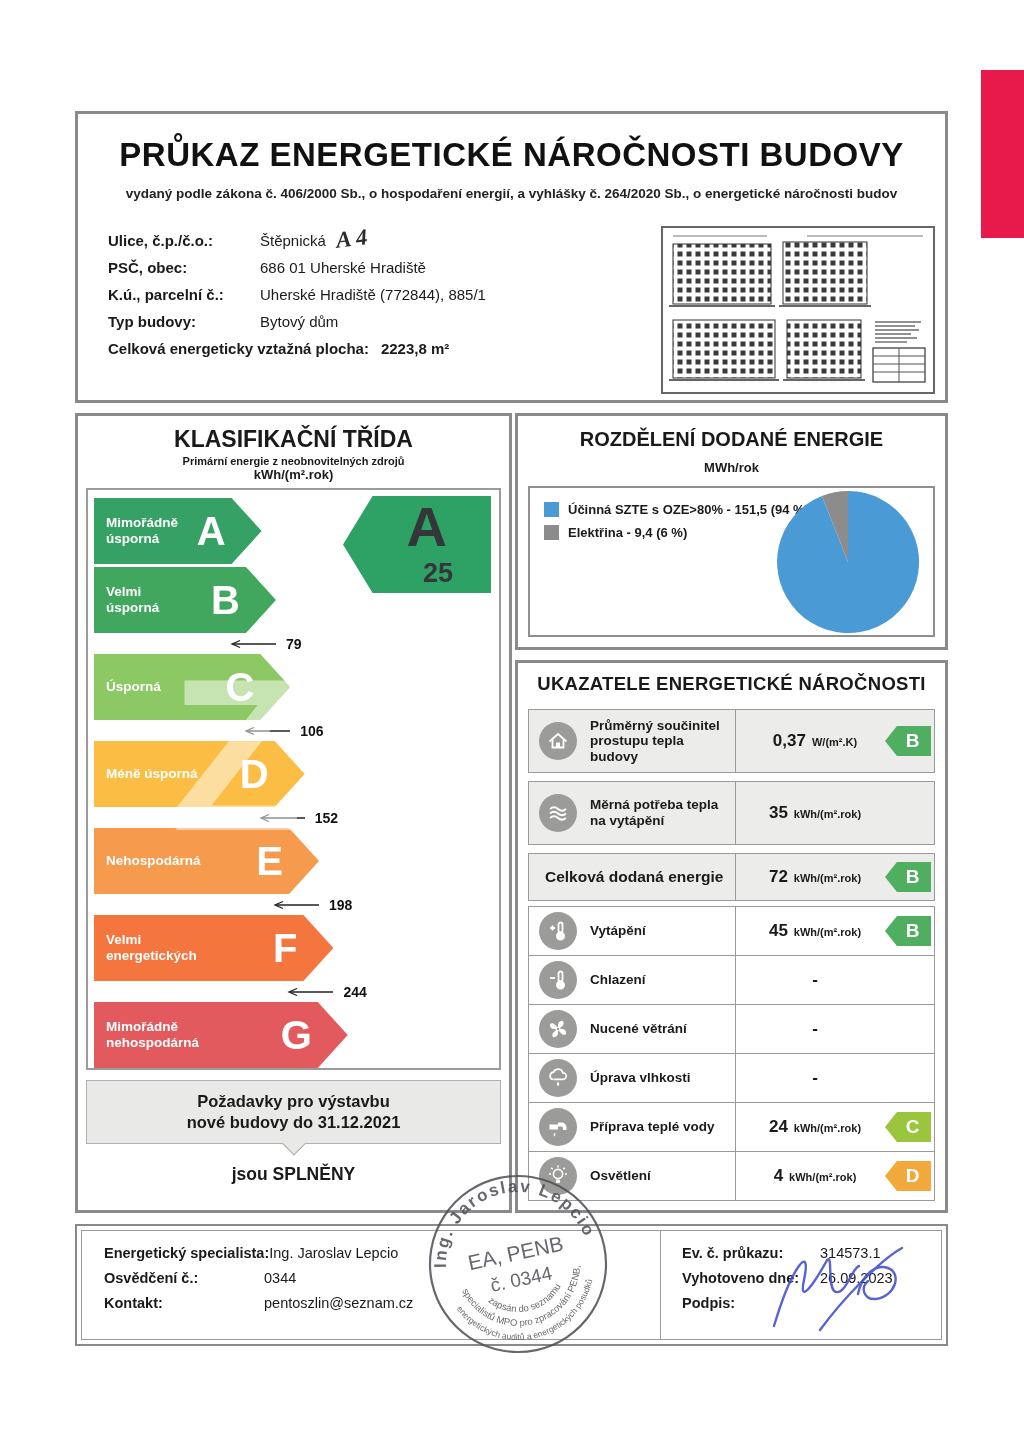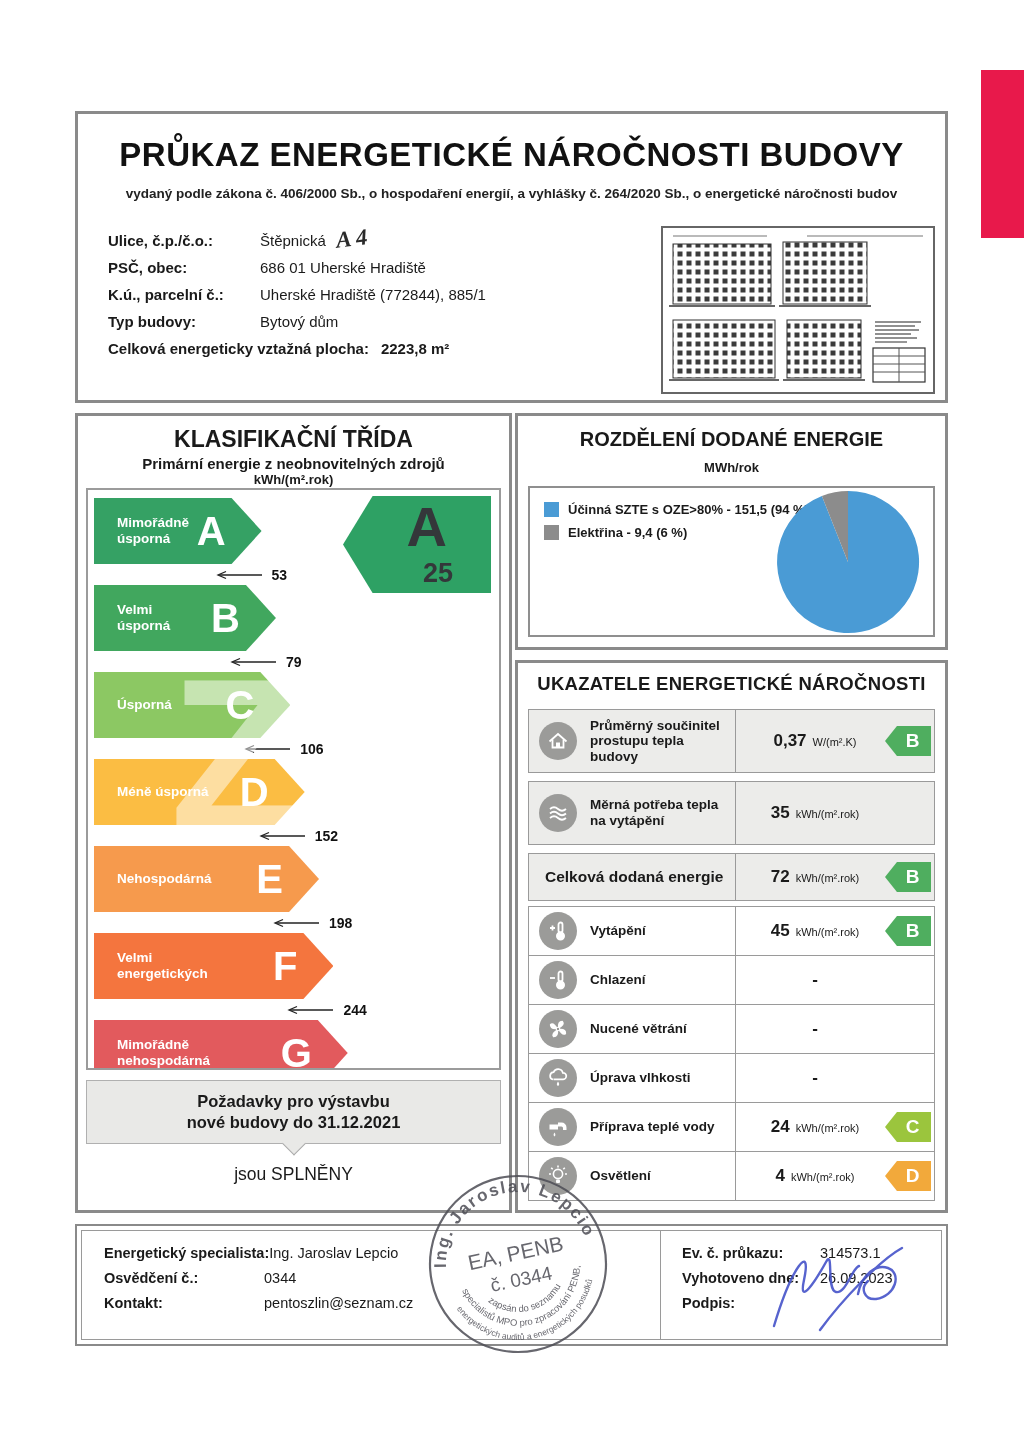--- a/index.html
+++ b/index.html
@@ -23,43 +23,43 @@
   .info-value{font-weight:normal;}
   .info-row:last-child .info-label{min-width:0;margin-right:12px;}
   .info-row:last-child .info-value{font-weight:bold;}
   .handwritten{position:absolute;left:258px;top:112px;font-family:"Liberation Serif",serif;
                font-style:italic;font-weight:bold;font-size:23px;color:#2b2b2b;transform:rotate(-7deg);}
   .drawing-frame{position:absolute;right:10px;top:112px;width:274px;height:168px;border:2px solid #666;background:#fff;padding:4px;}
 
   
   #class-box{left:75px;top:413px;width:437px;height:800px;}
   .panel-title{margin-top:10px;text-align:center;font-size:23px;font-weight:bold;}
-  .panel-subtitle{margin-top:2px;text-align:center;font-size:15px;font-weight:bold;}
+  .panel-subtitle{margin-top:2px;text-align:center;font-size:11px;font-weight:bold;}
   .panel-unit{text-align:center;font-size:13px;font-weight:bold;}
   .scale-area{position:absolute;left:8px;top:72px;width:415px;height:582px;border:2px solid #9b9b9b;padding:8px 6px;overflow:hidden;}
   .bar-row{position:relative;height:66px;margin-bottom:3px;}
   .bar{position:absolute;left:0;top:0;height:100%;display:flex;align-items:center;
        clip-path:polygon(0 0, calc(100% - 30px) 0, 100% 50%, calc(100% - 30px) 100%, 0 100%);}
-  .bar-label{padding-left:23px;color:#fff;font-weight:bold;font-size:13.5px;line-height:1.2;max-width:56%;}
+  .bar-label{padding-left:12px;color:#fff;font-weight:bold;font-size:13.5px;line-height:1.2;max-width:56%;}
   .bar-letter{position:absolute;right:36px;top:50%;transform:translateY(-50%);font-size:40px;font-weight:bold;color:#fff;}
   .threshold-row{position:relative;height:16px;margin-bottom:2px;}
   .threshold{position:absolute;top:0;display:flex;align-items:center;gap:8px;font-size:14px;font-weight:bold;color:#111;}
   .indicator-arrow{position:absolute;right:8px;top:6px;width:148px;height:97px;
        clip-path:polygon(0 50%, 20% 0, 100% 0, 100% 100%, 20% 100%);}
   .indicator-letter{position:absolute;right:44px;top:-2px;font-size:56px;font-weight:bold;color:#34373a;}
   .indicator-value{position:absolute;right:38px;bottom:4px;font-size:27px;font-weight:bold;color:#34373a;}
   .watermark{position:absolute;left:82px;top:156px;font-size:218px;font-weight:bold;
        color:rgba(255,255,255,.5);pointer-events:none;line-height:1;}
   .req-box{position:absolute;left:8px;top:664px;width:415px;height:64px;background:#e9e9e7;
        border:1px solid #b0b0b0;display:flex;flex-direction:column;justify-content:center;}
   .req-line{text-align:center;font-size:16.5px;font-weight:bold;line-height:1.25;}
   .req-pointer{position:absolute;left:50%;bottom:-9px;width:17px;height:17px;background:#fff;
        border-right:1px solid #aaa;border-bottom:1px solid #aaa;transform:translateX(-50%) rotate(45deg);
        background:#e9e9e7;}
-  .req-result{position:absolute;left:0;right:0;top:748px;text-align:center;font-size:17.5px;font-weight:normal;}
+  .req-result{position:absolute;left:0;right:0;top:748px;text-align:center;font-size:17.5px;font-weight:bold;}
 
   
   #pie-box{left:515px;top:413px;width:433px;height:237px;}
   .pie-title{margin-top:12px;text-align:center;font-size:20px;font-weight:bold;}
   .pie-subtitle{margin-top:9px;text-align:center;font-size:13px;font-weight:bold;}
   .pie-area{position:absolute;left:10px;right:10px;top:70px;bottom:10px;border:2px solid #8f8f8f;}
   .legend{position:absolute;left:14px;top:14px;}
   .legend-item{display:flex;align-items:center;gap:9px;margin-bottom:8px;}
   .legend-swatch{width:15px;height:15px;flex:0 0 15px;}
   .legend-text{font-size:13px;font-weight:bold;white-space:nowrap;}
@@ -74,21 +74,21 @@
   .ind-row.tall{height:64px;margin-bottom:8px;}
   .ind-row.mid{height:48px;margin-bottom:6px;}
   .ind-row + .ind-row:not(.tall):not(.mid){margin-top:-1px;}
   .ind-left{flex:1;display:flex;align-items:center;gap:13px;padding-left:10px;height:100%;border-right:1px solid #9a9a9a;}
   .ind-icon{width:38px;height:38px;border-radius:50%;background:#9b9b99;display:flex;align-items:center;justify-content:center;flex:0 0 38px;}
   .ind-label{font-size:13.5px;font-weight:bold;line-height:1.15;padding-right:4px;}
   .ind-row.emphasis .ind-label{font-size:15.5px;padding-left:6px;}
   .ind-value-cell{width:198px;height:100%;position:relative;display:flex;align-items:center;justify-content:center;}
   .vwrap{display:flex;align-items:baseline;gap:6px;transform:translateX(-20px);}
   .ind-value{font-size:17px;font-weight:bold;}
-  .ind-unit{font-size:11px;font-weight:normal;}
+  .ind-unit{font-size:11px;font-weight:bold;}
   .badge{position:absolute;right:3px;top:50%;transform:translateY(-50%);width:46px;height:30px;
          clip-path:polygon(0 50%, 26% 0, 100% 0, 100% 100%, 26% 100%);
          display:flex;align-items:center;justify-content:center;padding-left:9px;
          color:#fff;font-size:19px;font-weight:bold;}
 
   
   #footer-box{left:75px;top:1224px;width:873px;height:122px;border-width:2px;}
   .footer-inner{position:absolute;left:4px;right:4px;top:4px;bottom:4px;border:1px solid #9a9a9a;}
   .footer-col{position:absolute;top:14px;}
   .footer-col.left{left:22px;}
@@ -178,29 +178,20 @@
     <div class="panel-unit">kWh/(m².rok)</div>
 
     <div class="scale-area" id="class-scale">
 
     <div class="bar-row">
     <div class="bar" style="width: 42%; background: rgb(53, 161, 100);">
       <span class="bar-label">Mimořádně úsporná</span>
       <span class="bar-letter">A</span>
     </div>
   </div>
-        <div class="threshold-row">
-    <div class="threshold" style="left: calc(42% - 50px);">
-      <svg width="52" height="10" viewBox="0 0 52 10">
-        <line x1="50" y1="5" x2="7" y2="5" stroke="#222" stroke-width="1.3"></line>
-        <polyline points="14,1.5 6,5 14,8.5" fill="none" stroke="#222" stroke-width="1.3"></polyline>
-      </svg>
-      <span>53</span>
-    </div>
-  </div>
         <div class="bar-row">
     <div class="bar" style="width: 45.6%; background: rgb(65, 167, 94);">
       <span class="bar-label">Velmi úsporná</span>
       <span class="bar-letter">B</span>
     </div>
   </div>
         <div class="threshold-row">
     <div class="threshold" style="left: calc(45.6% - 50px); align-items: center;">
       <svg width="52" height="10" viewBox="0 0 52 10">
         <line x1="50" y1="5" x2="7" y2="5" stroke="#222" stroke-width="1.3"></line>

